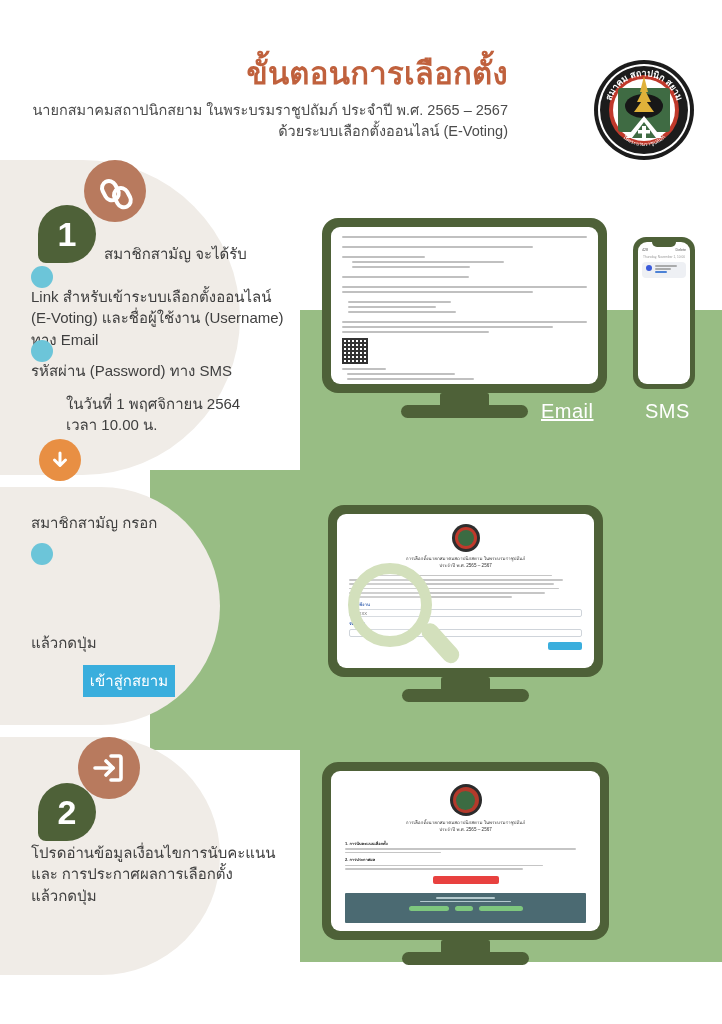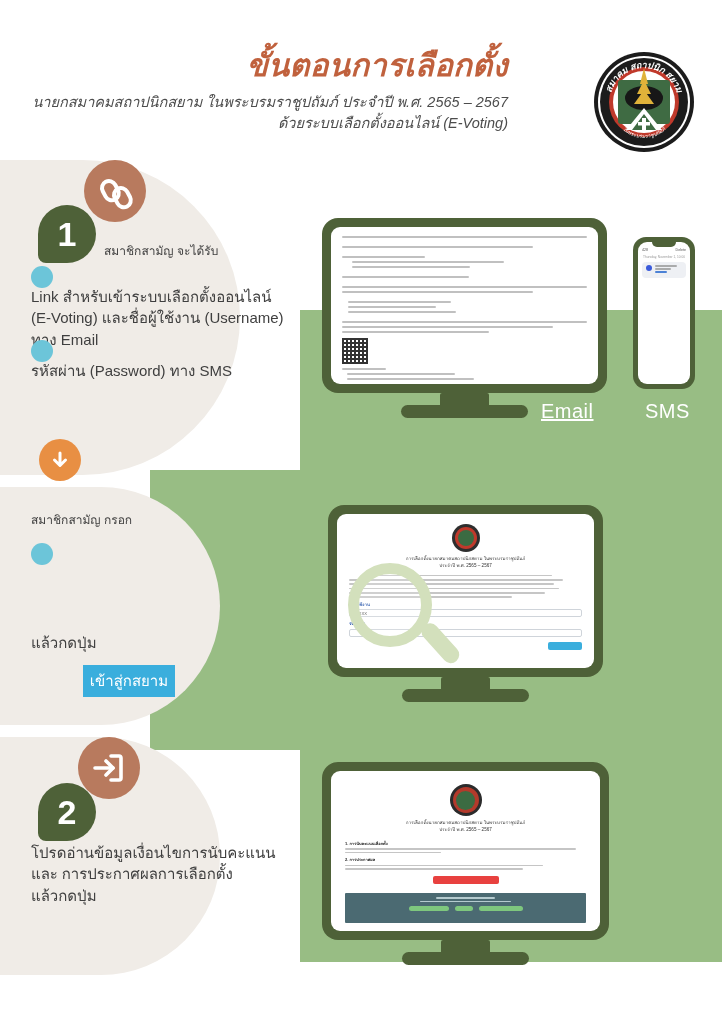--- a/index.html
+++ b/index.html
@@ -5,21 +5,21 @@
   * { box-sizing: border-box; margin: 0; padding: 0; }
   html, body {
     width: 722px; height: 1024px;
     background: #ffffff;
     font-family: "Liberation Sans", "DejaVu Sans", sans-serif;
     overflow: hidden;
   }
   #page { position: relative; width: 722px; height: 1024px; background: #ffffff; }
 
   
-  .header { position: absolute; left: 0; top: 4px; width: 618px; height: 152px; font-style: italic; }
+  .header { position: absolute; left: 0; top: 12px; width: 618px; height: 152px; }
   .hdr-title {
     position: absolute; right: 110px; top: 46px;
     font-size: 31px; font-weight: bold; color: #c0613d;
     letter-spacing: .3px; white-space: nowrap; line-height: 1;
   }
   .hdr-sub {
     position: absolute; right: 110px; top: 88px;
     font-size: 14.5px; color: #4c4c4c; text-align: right;
     line-height: 1.45; white-space: nowrap;
   }
@@ -69,21 +69,21 @@
   .bullet {
     position: absolute; width: 22px; height: 22px; border-radius: 50%;
     background: #6cc5d9;
   }
   .b1 { left: 31px; top: 266px; }
   .b2 { left: 31px; top: 340px; }
   .b3 { left: 31px; top: 543px; }
 
   
   .txt { position: absolute; color: #3f3f3f; line-height: 1.42; }
-  .t-lead  { font-size: 12px; }
+  .t-lead  { font-size: 15px; }
   .t-body  { font-size: 15px; }
   .t-small { font-size: 15px; }
 
   .s1-lead { left: 104px; top: 243px; }
   .s1-b1   { left: 31px; top: 286px; width: 280px; }
   .s1-b2   { left: 31px; top: 360px; width: 280px; }
   .s1-when { left: 66px; top: 393px; }
 
   .s2-lead { left: 31px; top: 512px; }
   .s2-b1   { left: 31px; top: 563px; width: 275px; }
@@ -310,20 +310,24 @@
   <div class="txt t-lead s1-lead">สมาชิกสามัญ จะได้รับ</div>
 
   <div class="bullet b1"></div>
   <div class="txt t-body s1-b1" style="white-space:pre-line">Link สำหรับเข้าระบบเลือกตั้งออนไลน์
 (E-Voting) และชื่อผู้ใช้งาน (Username)
 ทาง Email</div>
 
   <div class="bullet b2"></div>
   <div class="txt t-body s1-b2">รหัสผ่าน (Password) ทาง SMS</div>
 
+  <div class="txt t-small s1-when">
+    <div>ในวันที่ 1 พฤศจิกายน 2564</div>
+    <div>เวลา 10.00 น.</div>
+  </div>
 
   <div class="arrow-circle">
     <svg width="22" height="22" viewBox="0 0 22 22">
       <path d="M11 4 V16 M5.5 11 L11 16.5 L16.5 11" fill="none" stroke="#fff" stroke-width="3" stroke-linecap="round" stroke-linejoin="round"></path>
     </svg>
   </div>
 
   <div class="monitor m1">
     <div class="mon-screen">
       <div class="mon-inner">

